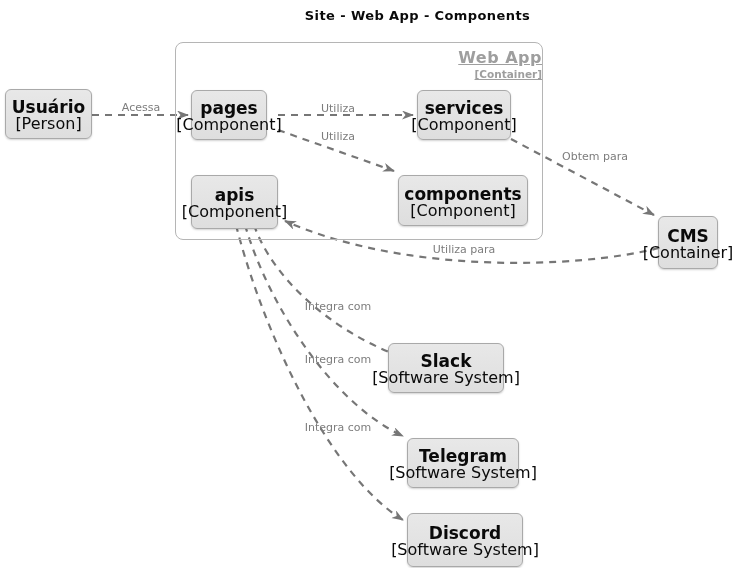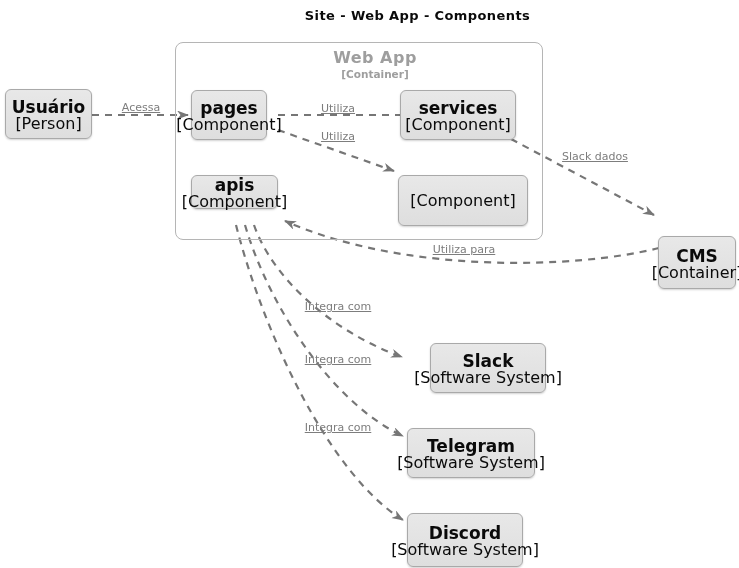--- a/index.html
+++ b/index.html
@@ -23,23 +23,24 @@
   .boundary {
     position: absolute;
     left: 175px; top: 42px; width: 368px; height: 198px;
     border: 1px solid var(--container-border, #b5b5b5);
     border-radius: 8px;
     background: transparent;
     box-sizing: border-box;
   }
   .boundary-header {
     position: absolute;
-    top: 5px; left: 16px; width: 100%;
-    text-align: center;
+    top: 5px; left: 0; width: 100%;
+    text-align: right;
     color: var(--container-title-color, #9e9e9e);
+    text-decoration: underline;
   }
   .boundary-name { font-size: 16px; font-weight: bold; letter-spacing: 0.5px; }
   .boundary-type { font-size: 10.5px; font-weight: bold; margin-top: 1px; }
   .node {
     position: absolute;
     background: linear-gradient(#e8e8e8, #dedede);
     border: 1px solid #a9a9a9;
     border-radius: 6px;
     box-shadow: 0 1px 2px rgba(0,0,0,0.18);
     box-sizing: border-box;
@@ -61,21 +62,20 @@
     color: var(--text-color, #1a1a1a);
     line-height: 12px;
     white-space: nowrap;
   }
   .edge-label {
     position: absolute;
     transform: translateX(-50%);
     font-size: 11px;
     color: var(--label-color, #7d7d7d);
     white-space: nowrap;
-    text-decoration: underline;
   }
   svg.edges { position: absolute; left: 0; top: 0; }
   .edge {
     fill: none;
     stroke: var(--edge-color, #767676);
     stroke-width: 2.2;
     stroke-dasharray: 7 6;
   }
   .arrowhead { fill: var(--edge-color, #767676); }
 </style>
@@ -110,54 +110,55 @@
 <div class="node" style="left:5px;top:89px;width:87px;height:50px">
   <div class="node-name">Usuário</div>
   <div class="node-type">[Person]</div>
 </div>
 
 <div class="node" style="left:191px;top:90px;width:76px;height:50px">
   <div class="node-name">pages</div>
   <div class="node-type">[Component]</div>
 </div>
 
-<div class="node" style="left:400px;top:90px;width:116px;height:50px">
+<div class="node" style="left:417px;top:90px;width:94px;height:50px">
   <div class="node-name">services</div>
   <div class="node-type">[Component]</div>
 </div>
 
-<div class="node" style="left:191px;top:175px;width:87px;height:34px">
+<div class="node" style="left:191px;top:175px;width:87px;height:54px">
   <div class="node-name">apis</div>
   <div class="node-type">[Component]</div>
 </div>
 
 <div class="node" style="left:398px;top:175px;width:130px;height:51px">
+  <div class="node-name">components</div>
   <div class="node-type">[Component]</div>
 </div>
 
-<div class="node" style="left:658px;top:236px;width:78px;height:53px">
+<div class="node" style="left:658px;top:216px;width:60px;height:53px">
   <div class="node-name">CMS</div>
   <div class="node-type">[Container]</div>
 </div>
 
-<div class="node" style="left:430px;top:343px;width:116px;height:50px">
+<div class="node" style="left:388px;top:343px;width:116px;height:50px">
   <div class="node-name">Slack</div>
   <div class="node-type">[Software System]</div>
 </div>
 
-<div class="node" style="left:407px;top:428px;width:128px;height:50px">
+<div class="node" style="left:407px;top:438px;width:112px;height:50px">
   <div class="node-name">Telegram</div>
   <div class="node-type">[Software System]</div>
 </div>
 
 <div class="node" style="left:407px;top:513px;width:116px;height:54px">
   <div class="node-name">Discord</div>
   <div class="node-type">[Software System]</div>
 </div>
 
 <span class="edge-label" style="left:141px;top:101px">Acessa</span>
 <span class="edge-label" style="left:338px;top:102px">Utiliza</span>
 <span class="edge-label" style="left:338px;top:130px">Utiliza</span>
-<span class="edge-label" style="left:595px;top:150px">Slack dados</span>
+<span class="edge-label" style="left:595px;top:150px">Obtem para</span>
 <span class="edge-label" style="left:464px;top:243px">Utiliza para</span>
 <span class="edge-label" style="left:338px;top:300px">Integra com</span>
 <span class="edge-label" style="left:338px;top:353px">Integra com</span>
 <span class="edge-label" style="left:338px;top:421px">Integra com</span>
 
 </body></html>

